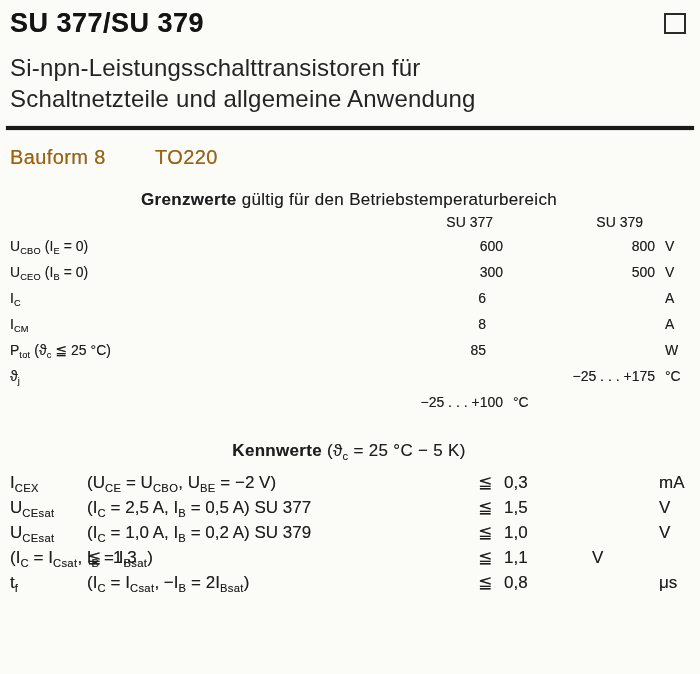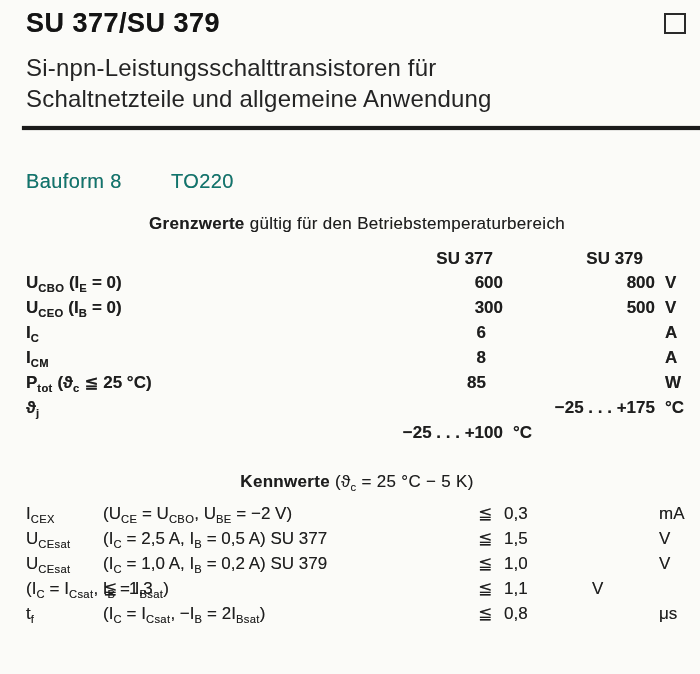--- a/index.html
+++ b/index.html
@@ -6,21 +6,21 @@
   body{
     width:700px;height:674px;
     background:#fbfbf8;
     color:#1e1e1e;
     font-family:"Liberation Sans","DejaVu Sans",sans-serif;
     overflow:hidden;
   }
   .page{
     box-sizing:border-box;
     width:700px;height:475px;
-    padding:8px 12px 0 26px;
+    padding:8px 12px 0 10px;
     position:relative;
   }
   
   .header-row{display:flex;justify-content:space-between;align-items:flex-start;}
   .title{
     font-size:27px;font-weight:700;letter-spacing:0.5px;
     line-height:30px;color:#141414;
     text-shadow:0 0 0.6px rgba(0,0,0,.55);
   }
   .corner-box{
@@ -29,30 +29,30 @@
   }
   .subtitle{
     margin-top:14px;font-size:24px;font-weight:400;letter-spacing:0.2px;
     line-height:31px;color:#242424;
   }
   .rule{
     margin-top:12px;margin-left:-4px;
     width:688px;height:4px;background:#1b1b1b;
     box-shadow:0 0 1px #1b1b1b;
   }
-  .bauform-line{margin-top:40px;font-size:20px;letter-spacing:0.4px;color:#0f766e;
+  .bauform-line{margin-top:16px;font-size:20px;letter-spacing:0.4px;color:#a16207;
     text-shadow:0 0 0.4px rgba(0,0,0,.4);}
   .bauform-label{display:inline-block;width:145px;}
   .thermal-line{margin-top:44px;font-size:17px;letter-spacing:0.4px;
     text-shadow:0 0 0.5px rgba(0,0,0,.45);}
   .section-heading{margin-top:21px;font-size:17px;letter-spacing:0.3px;
     text-shadow:0 0 0.4px rgba(0,0,0,.4);text-align:center;}
   .section-heading .bold, .bold{font-weight:700;}
   
-  .gtable{margin-top:13px;font-size:17px;text-shadow:0 0 0.5px rgba(0,0,0,.45);font-weight:bold;}
+  .gtable{font-size:14px;text-shadow:0 0 0.5px rgba(0,0,0,.45);}
   .grow{display:grid;grid-template-columns:1fr 130px 152px 33px;line-height:24px;align-items:baseline;}
   .grow .c1,.grow .c2{text-align:right;white-space:nowrap;}
   .grow .c1.hdr{padding-right:10px;}
   .grow .c2.hdr{padding-right:12px;}
   .grow .c1.shared{padding-right:17px;}
   .grow .unit{padding-left:10px;white-space:nowrap;}
   
   .ktable{margin-top:10px;font-size:17px;text-shadow:0 0 0.5px rgba(0,0,0,.45);}
   .krow{display:grid;grid-template-columns:77px 1fr 112px 67px 31px;line-height:24px;align-items:baseline;}
   .krow .lim{white-space:nowrap;word-spacing:7px;}

